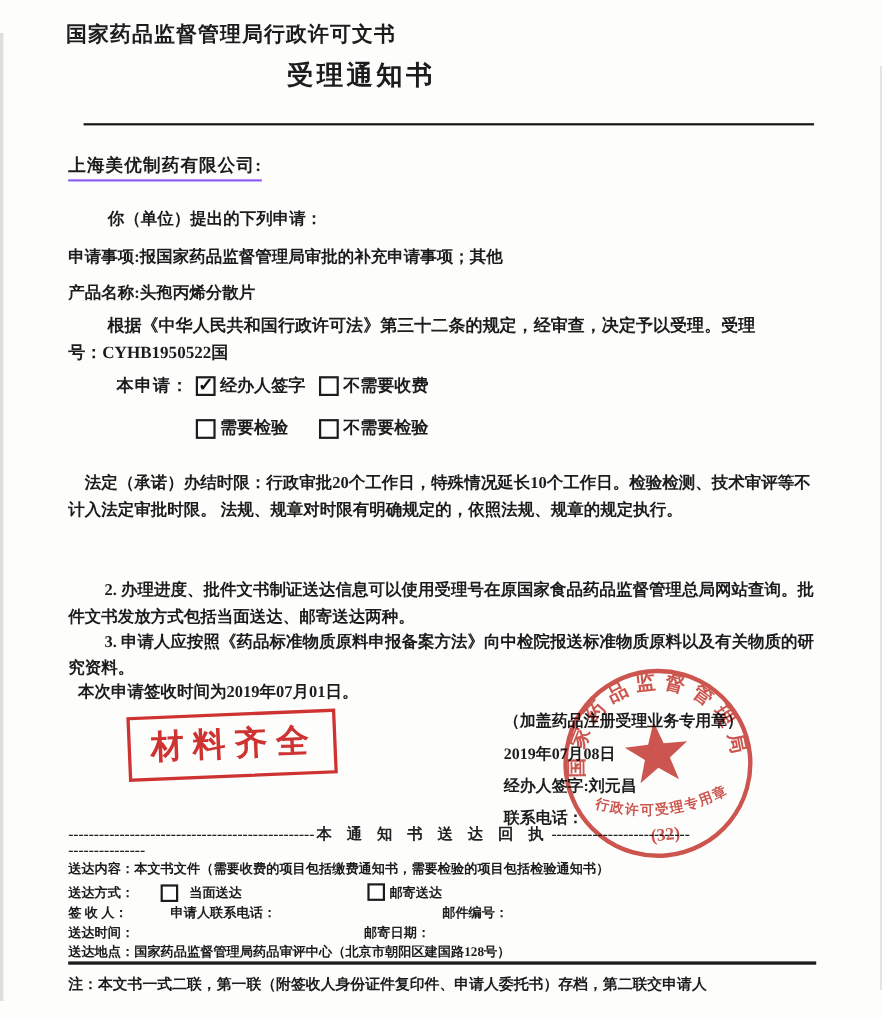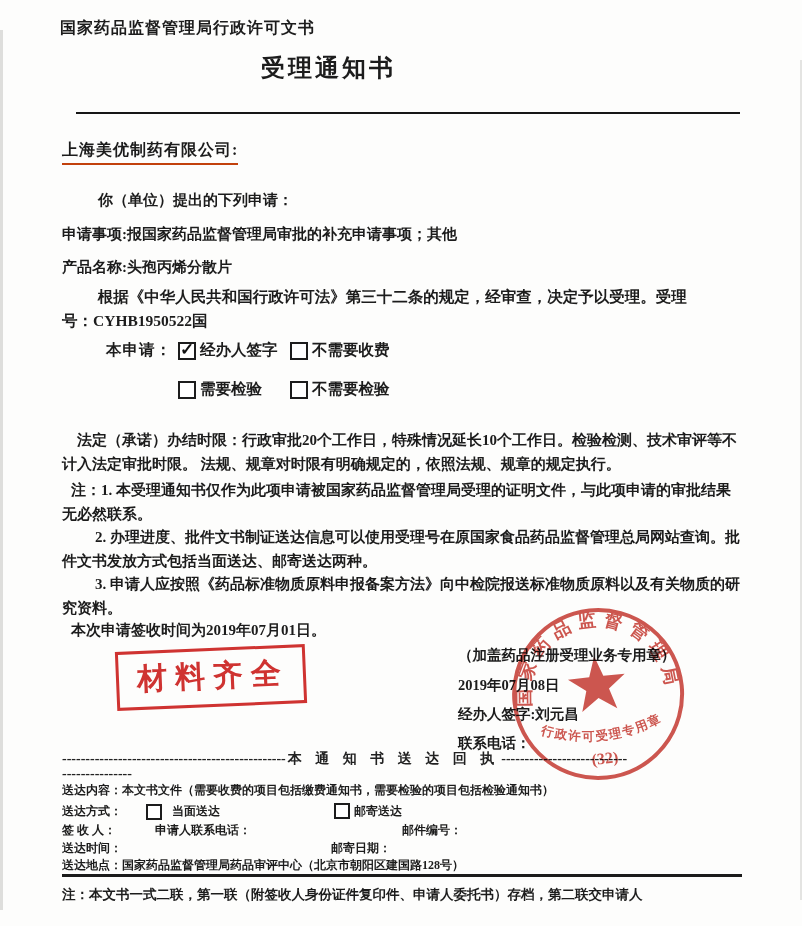--- a/index.html
+++ b/index.html
@@ -9,26 +9,26 @@
     background:#fdfdfc;
     overflow:hidden;
     font-family:"Liberation Serif","DejaVu Serif",serif;
     color:#1c1c1c;
   }
   
   .page::before{content:"";position:absolute;left:0;top:30px;width:3px;height:880px;background:#dededc;}
   .page::after{content:"";position:absolute;right:0;top:60px;width:2px;height:840px;background:#e4e4e2;}
 
   .abs{position:absolute;}
-  .letterhead{left:60px;top:18px;font-size:16px;font-weight:700;letter-spacing:1px;}
+  .letterhead{left:60px;top:18px;font-size:19px;font-weight:700;letter-spacing:1px;}
   .doc-title{left:0;top:52px;width:657px;text-align:center;font-size:24px;font-weight:600;letter-spacing:3px;}
   .head-rule{left:76px;top:112px;width:664px;border-top:2px solid #161616;}
 
   .addressee{left:62px;top:140px;font-size:16px;font-weight:700;letter-spacing:1px;
-             border-bottom:2px solid #c2410c;padding-bottom:2px;}
+             border-bottom:2px solid #8b5cf6;padding-bottom:2px;}
 
   .para{left:62px;width:680px;font-size:15px;font-weight:600;line-height:24px;}
   .intro{top:188px;text-indent:2.4em;}
   .app-row{top:222px;font-weight:700;}
   .prod-row{top:255px;font-weight:700;}
   .accept{top:285px;font-size:15.5px;}
   .accept .l1{display:block;text-indent:2.3em;}
   .accept .l2{display:block;}
 
   .cbrow{left:85px;font-size:15.5px;font-weight:700;display:flex;align-items:center;margin-left:21px;}
@@ -131,21 +131,20 @@
       <span class="cb"></span>
       <span>需要检验</span>
     </span>
     <span class="opt">
       <span class="cb"></span>
       <span>不需要检验</span>
     </span>
   </div>
 
   <div class="abs para limit">法定（承诺）办结时限：行政审批20个工作日，特殊情况延长10个工作日。检验检测、技术审评等不计入法定审批时限。 法规、规章对时限有明确规定的，依照法规、规章的规定执行。</div>
-  <div class="abs para note1">注：1. 本受理通知书仅作为此项申请被国家药品监督管理局受理的证明文件，与此项申请的审批结果无必然联系。</div>
   <div class="abs para note2">2. 办理进度、批件文书制证送达信息可以使用受理号在原国家食品药品监督管理总局网站查询。批件文书发放方式包括当面送达、邮寄送达两种。</div>
   <div class="abs para note3">3. 申请人应按照《药品标准物质原料申报备案方法》向中检院报送标准物质原料以及有关物质的研究资料。</div>
   <div class="abs para signdate">本次申请签收时间为2019年07月01日。</div>
 
   <div class="abs materials-stamp">材料齐全</div>
 
   <div class="abs signoff-line so1">（加盖药品注册受理业务专用章）</div>
   <div class="abs signoff-line so2">2019年07月08日</div>
   <div class="abs signoff-line so3">经办人签字:刘元昌</div>
   <div class="abs signoff-line so4">联系电话：</div>

